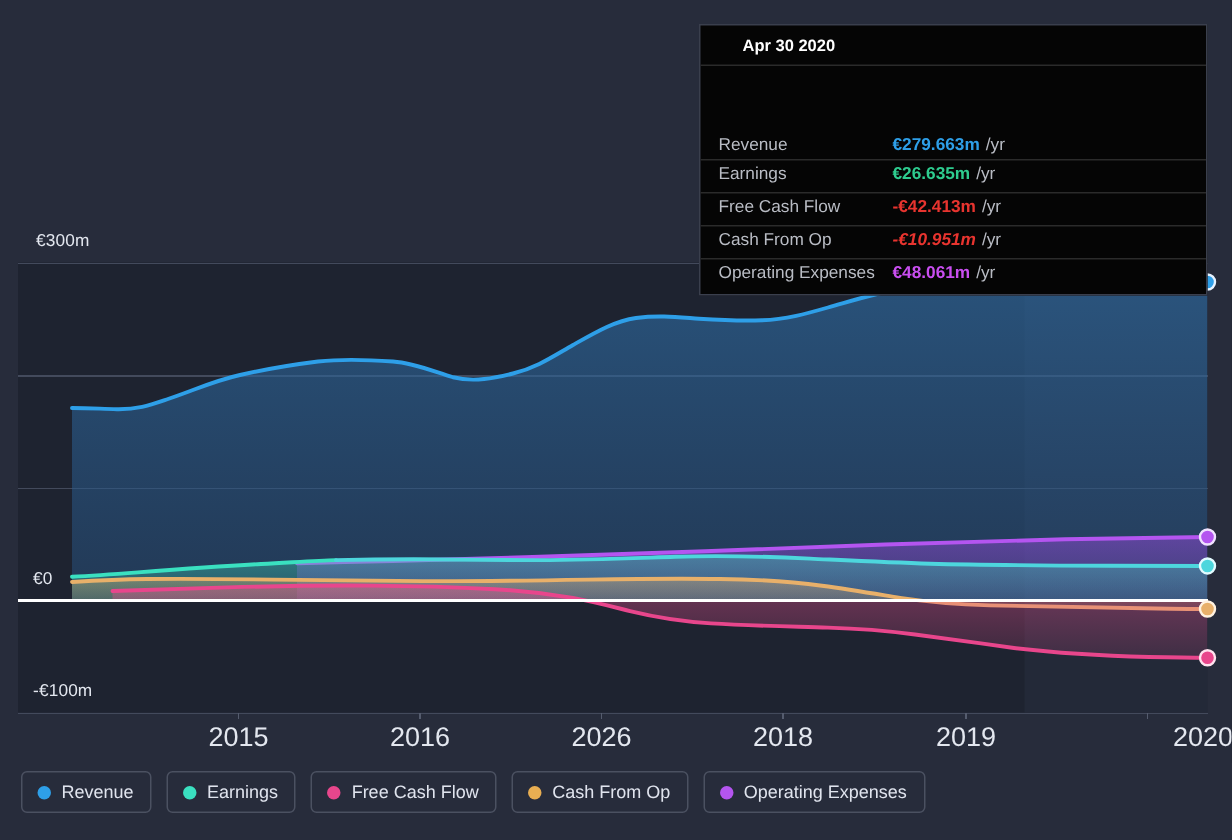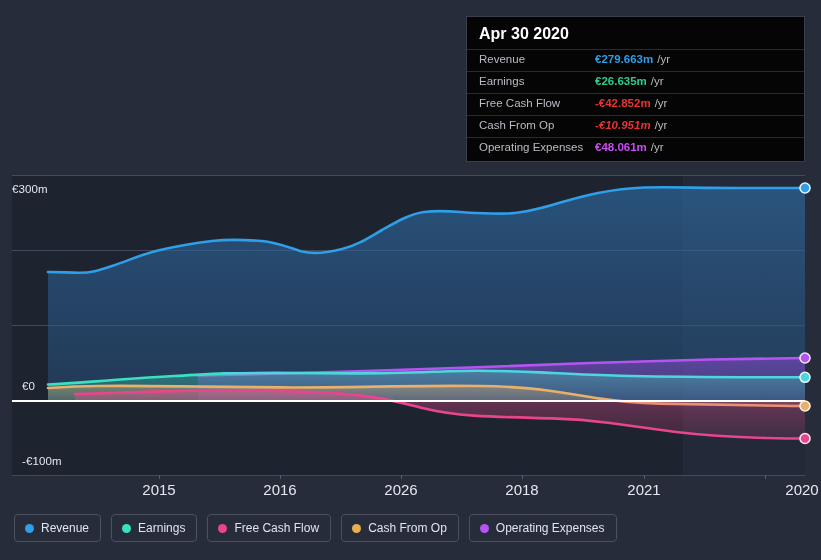--- a/index.html
+++ b/index.html
@@ -53,21 +53,21 @@
   
   .ylabel {
     position: absolute;
     font-size: 11.5px;
     color: #e3e7ef;
     white-space: nowrap;
     letter-spacing: .1px;
   }
   .xlabel {
     position: absolute;
-    font-size: 15px;
+    font-size: 18px;
     color: #e3e7ef;
     transform: translateX(-50%);
     white-space: nowrap;
     top: 481px;
   }
 
   
   .tooltip {
     position: absolute;
     left: 466px;
@@ -75,22 +75,23 @@
     width: 339px;
     background: #050505;
     border: 1px solid #3a3f4d;
     box-sizing: border-box;
     padding: 6px 0 2px 0;
     font-size: 11.5px;
   }
   .tt-title {
     font-weight: bold;
     color: #ffffff;
-    font-size: 16px;
+    font-size: 11px;
     padding: 2px 0 6px 12px;
+    margin-left: 16px;
   }
   .tt-row {
     display: flex;
     align-items: baseline;
     border-top: 1px solid #2b2b2b;
     padding: 3px 0 3px 12px;
     min-height: 15px;
   }
   .tt-row.noline { border-top: none; padding-top: 0; }
   .tt-label {
@@ -267,50 +268,50 @@
     <g stroke="#555c6e" stroke-width="1" shape-rendering="crispEdges">
       <line x1="159" y1="475" x2="159" y2="479"></line>
       <line x1="280" y1="475" x2="280" y2="479"></line>
       <line x1="401" y1="475" x2="401" y2="479"></line>
       <line x1="522" y1="475" x2="522" y2="479"></line>
       <line x1="644" y1="475" x2="644" y2="479"></line>
       <line x1="765" y1="475" x2="765" y2="479"></line>
     </g>
   </svg>
 
-  <div class="ylabel" style="left:12px; top:155px;margin-top:28px;">€300m</div>
+  <div class="ylabel" style="left:24px; top:155px;">€300m</div>
   <div class="ylabel" style="left:22px; top:380px;">€0</div>
   <div class="ylabel" style="left:22px; top:455px;">-€100m</div>
 
   <div class="xlabel" style="left:159px;">2015</div>
   <div class="xlabel" style="left:280px;">2016</div>
   <div class="xlabel" style="left:401px;">2026</div>
   <div class="xlabel" style="left:522px;">2018</div>
-  <div class="xlabel" style="left:644px;">2021</div>
+  <div class="xlabel" style="left:644px;">2019</div>
   <div class="xlabel" style="left:802px;">2020</div>
 
   <div class="tooltip">
     <div class="tt-title">Apr 30 2020</div>
 
     <div class="tt-row">
       <span class="tt-label">Revenue</span>
-      <span class="tt-value" style="color:#2e9fe8;">€279.663m</span>
+      <span class="tt-value" style="color:#2e9fe8;margin-top:44px;">€279.663m</span>
       <span class="tt-unit">/yr</span>
     </div>
 
     <div class="tt-row">
       <span class="tt-label">Earnings</span>
       <span class="tt-value" style="color:#2ecc8f;">€26.635m</span>
       <span class="tt-unit">/yr</span>
     </div>
 
 
     <div class="tt-row">
       <span class="tt-label">Free Cash Flow</span>
-      <span class="tt-value" style="color:#e8342f;">-€42.852m</span>
+      <span class="tt-value" style="color:#e8342f;">-€42.413m</span>
       <span class="tt-unit">/yr</span>
     </div>
 
     <div class="tt-row">
       <span class="tt-label">Cash From Op</span>
       <span class="tt-value" style="color:#e8342f;font-style:italic;">-€10.951m</span>
       <span class="tt-unit">/yr</span>
     </div>
 
     <div class="tt-row">

